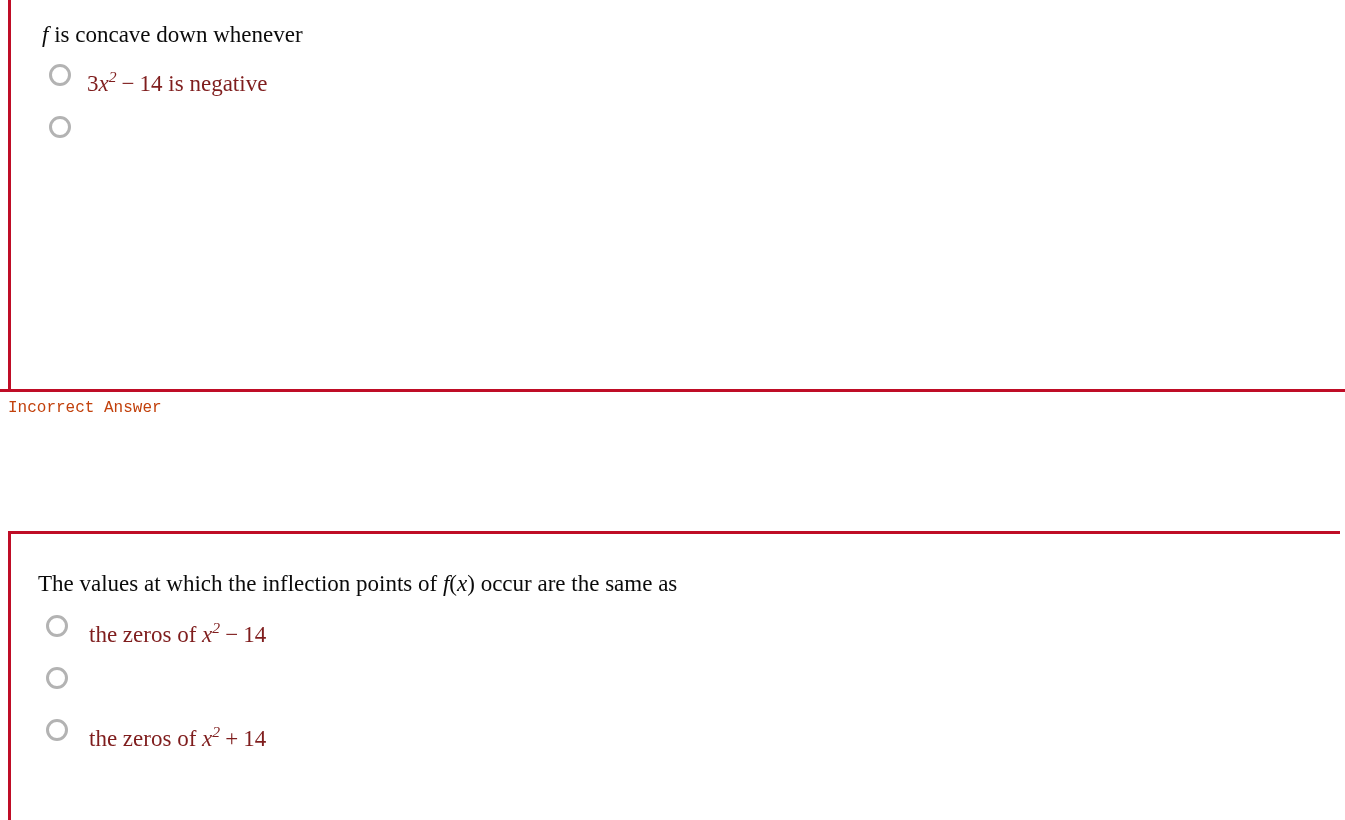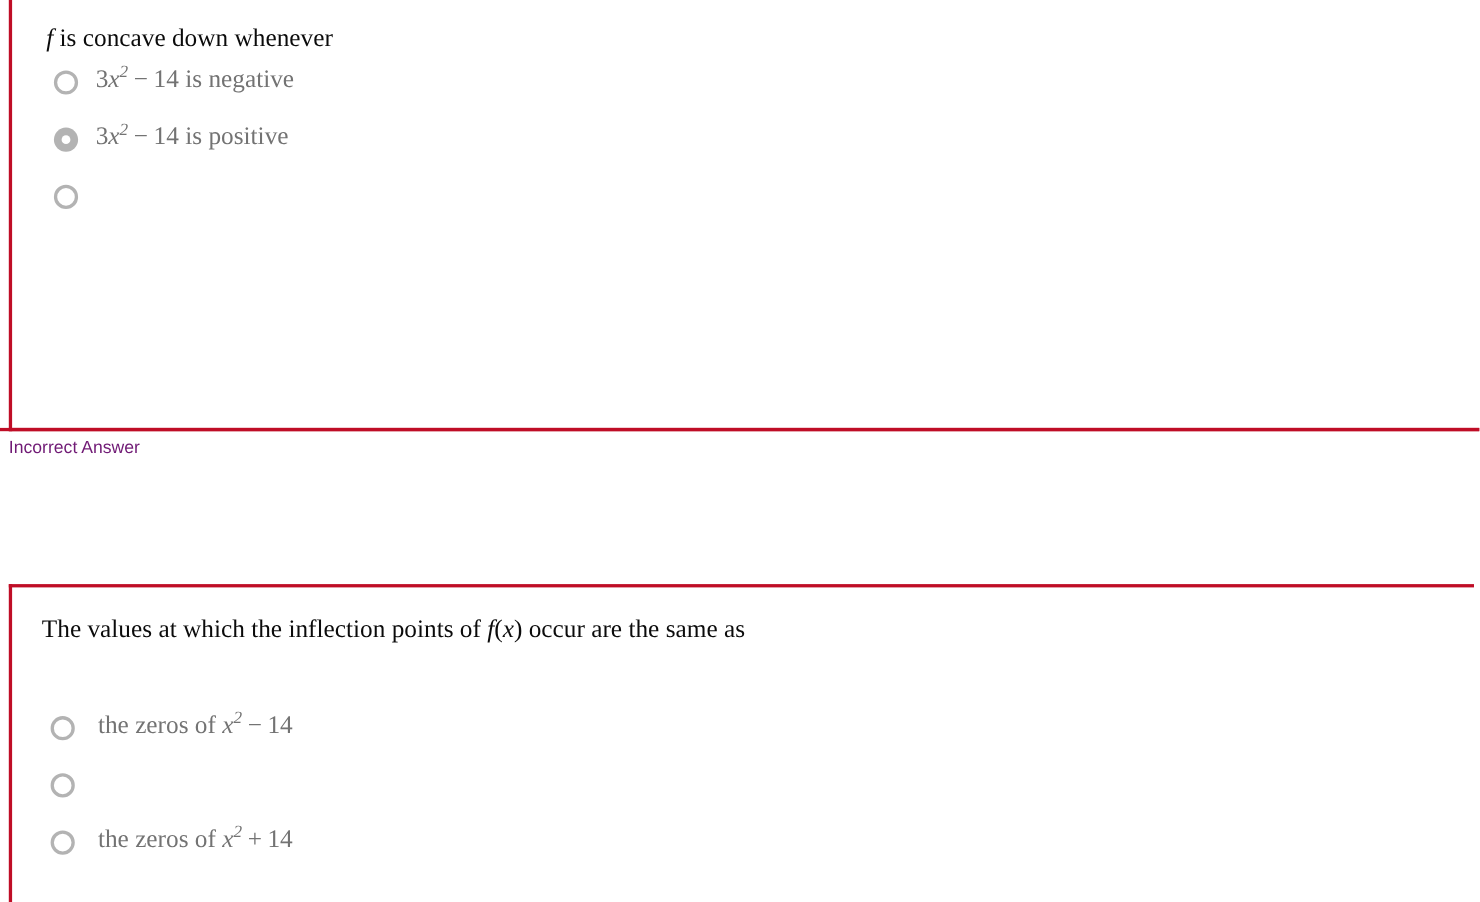--- a/index.html
+++ b/index.html
@@ -65,30 +65,30 @@
 
   
   .prompt {
     position: absolute;
     font-size: 23px;
     line-height: 1;
     white-space: nowrap;
     color: #0b0b0b;
   }
   .first .prompt { left: 31px; top: 27px; }
-  .second .prompt { left: 27px; top: 26px; text-align: right; }
+  .second .prompt { left: 27px; top: 38px; text-align: right; }
 
   
   .options {
     position: absolute;
     left: 0;
     width: 100%;
   }
   .first .options { top: 62px; }
-  .second .options { top: 75px; margin-top: 36px; }
+  .second .options { top: 75px; }
 
   .option {
     position: relative;
     height: 52px;
     display: flex;
     align-items: center;
   }
 
   .radio {
     position: absolute;
@@ -112,25 +112,25 @@
     left: 7px;
     top: 7px;
     width: 8px;
     height: 8px;
     border-radius: 50%;
     background: #ffffff;
   }
 
   .option-label {
     position: absolute;
-    top: 0;
+    top: 12px;
     font-size: 23px;
     line-height: 22px;
     white-space: nowrap;
-    color: #737373;
+    color: #7f1d1d;
     padding-top: 3px;
     text-align: center;
   }
   .first .option-label { left: 76px; }
   .second .option-label { left: 78px; }
 
   
   .mvar {
     font-style: italic;
     font-family: "Liberation Serif", serif;
@@ -144,45 +144,41 @@
   }
   .mop {
     padding: 0 0.22em;
   }
 
   
   .feedback {
     position: absolute;
     left: 8px;
     top: 400px;
-    font-family: Liberation Sans, sans-serif;
+    font-family: Liberation Mono, monospace;
     font-size: 16px;
     line-height: 1;
-    color: #701a75;
+    color: #c2410c;
     white-space: nowrap;
   }
 </style>
 </head>
 <body>
 
 <div class="page">
 
   <div class="qblock first">
     <div class="qbody">
       <div class="prompt"><span class="mvar">f</span><span> is concave down whenever</span></div>
       <div class="options">
           <div class="option">
             <span class="radio"></span>
             <span class="option-label"><span>3</span><span class="mvar">x</span><sup class="msup">2</sup><span class="mop">−</span><span>14 is negative</span></span>
           </div>
           <div class="option">
-            <span class="radio checked"></span>
-            <span class="option-label"><span>3</span><span class="mvar">x</span><sup class="msup">2</sup><span class="mop">−</span><span>14 is positive</span></span>
-          </div>
-          <div class="option">
             <span class="radio"></span>
           </div>
         </div>
     </div>
   </div>
   <div class="bottom-rule-extend"></div>
 
   <div class="feedback">Incorrect Answer</div>
 
   <div class="qblock second">

